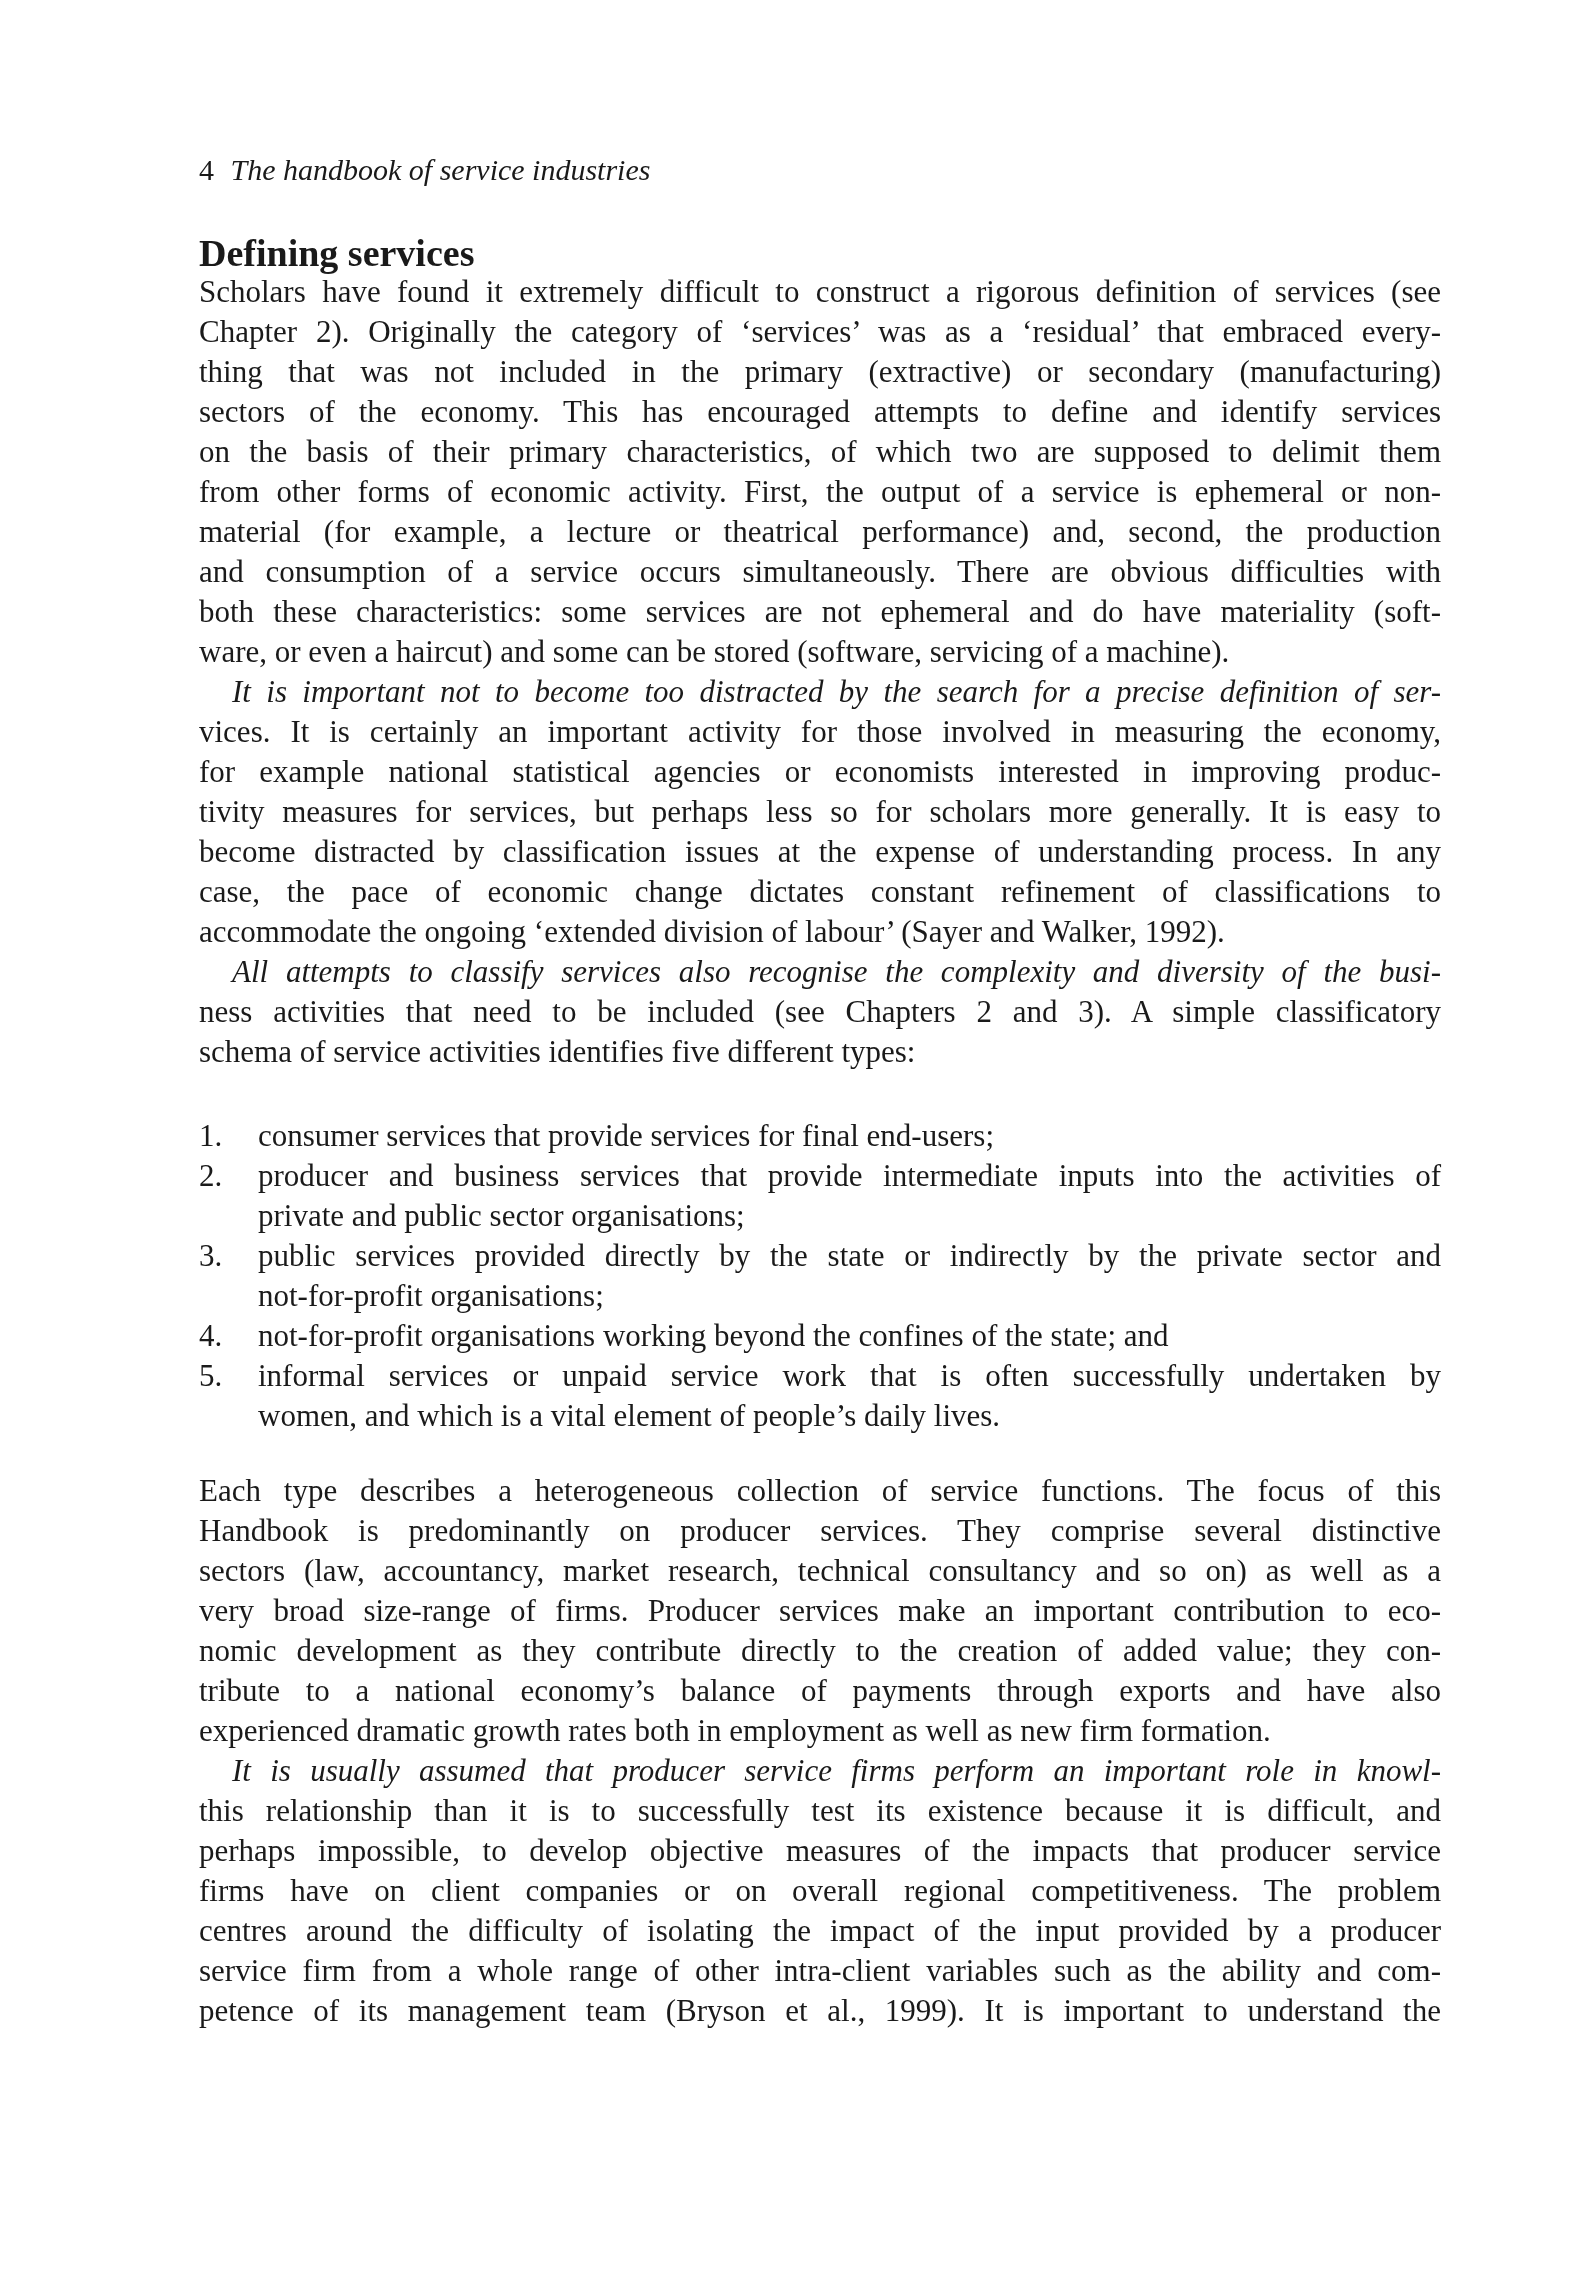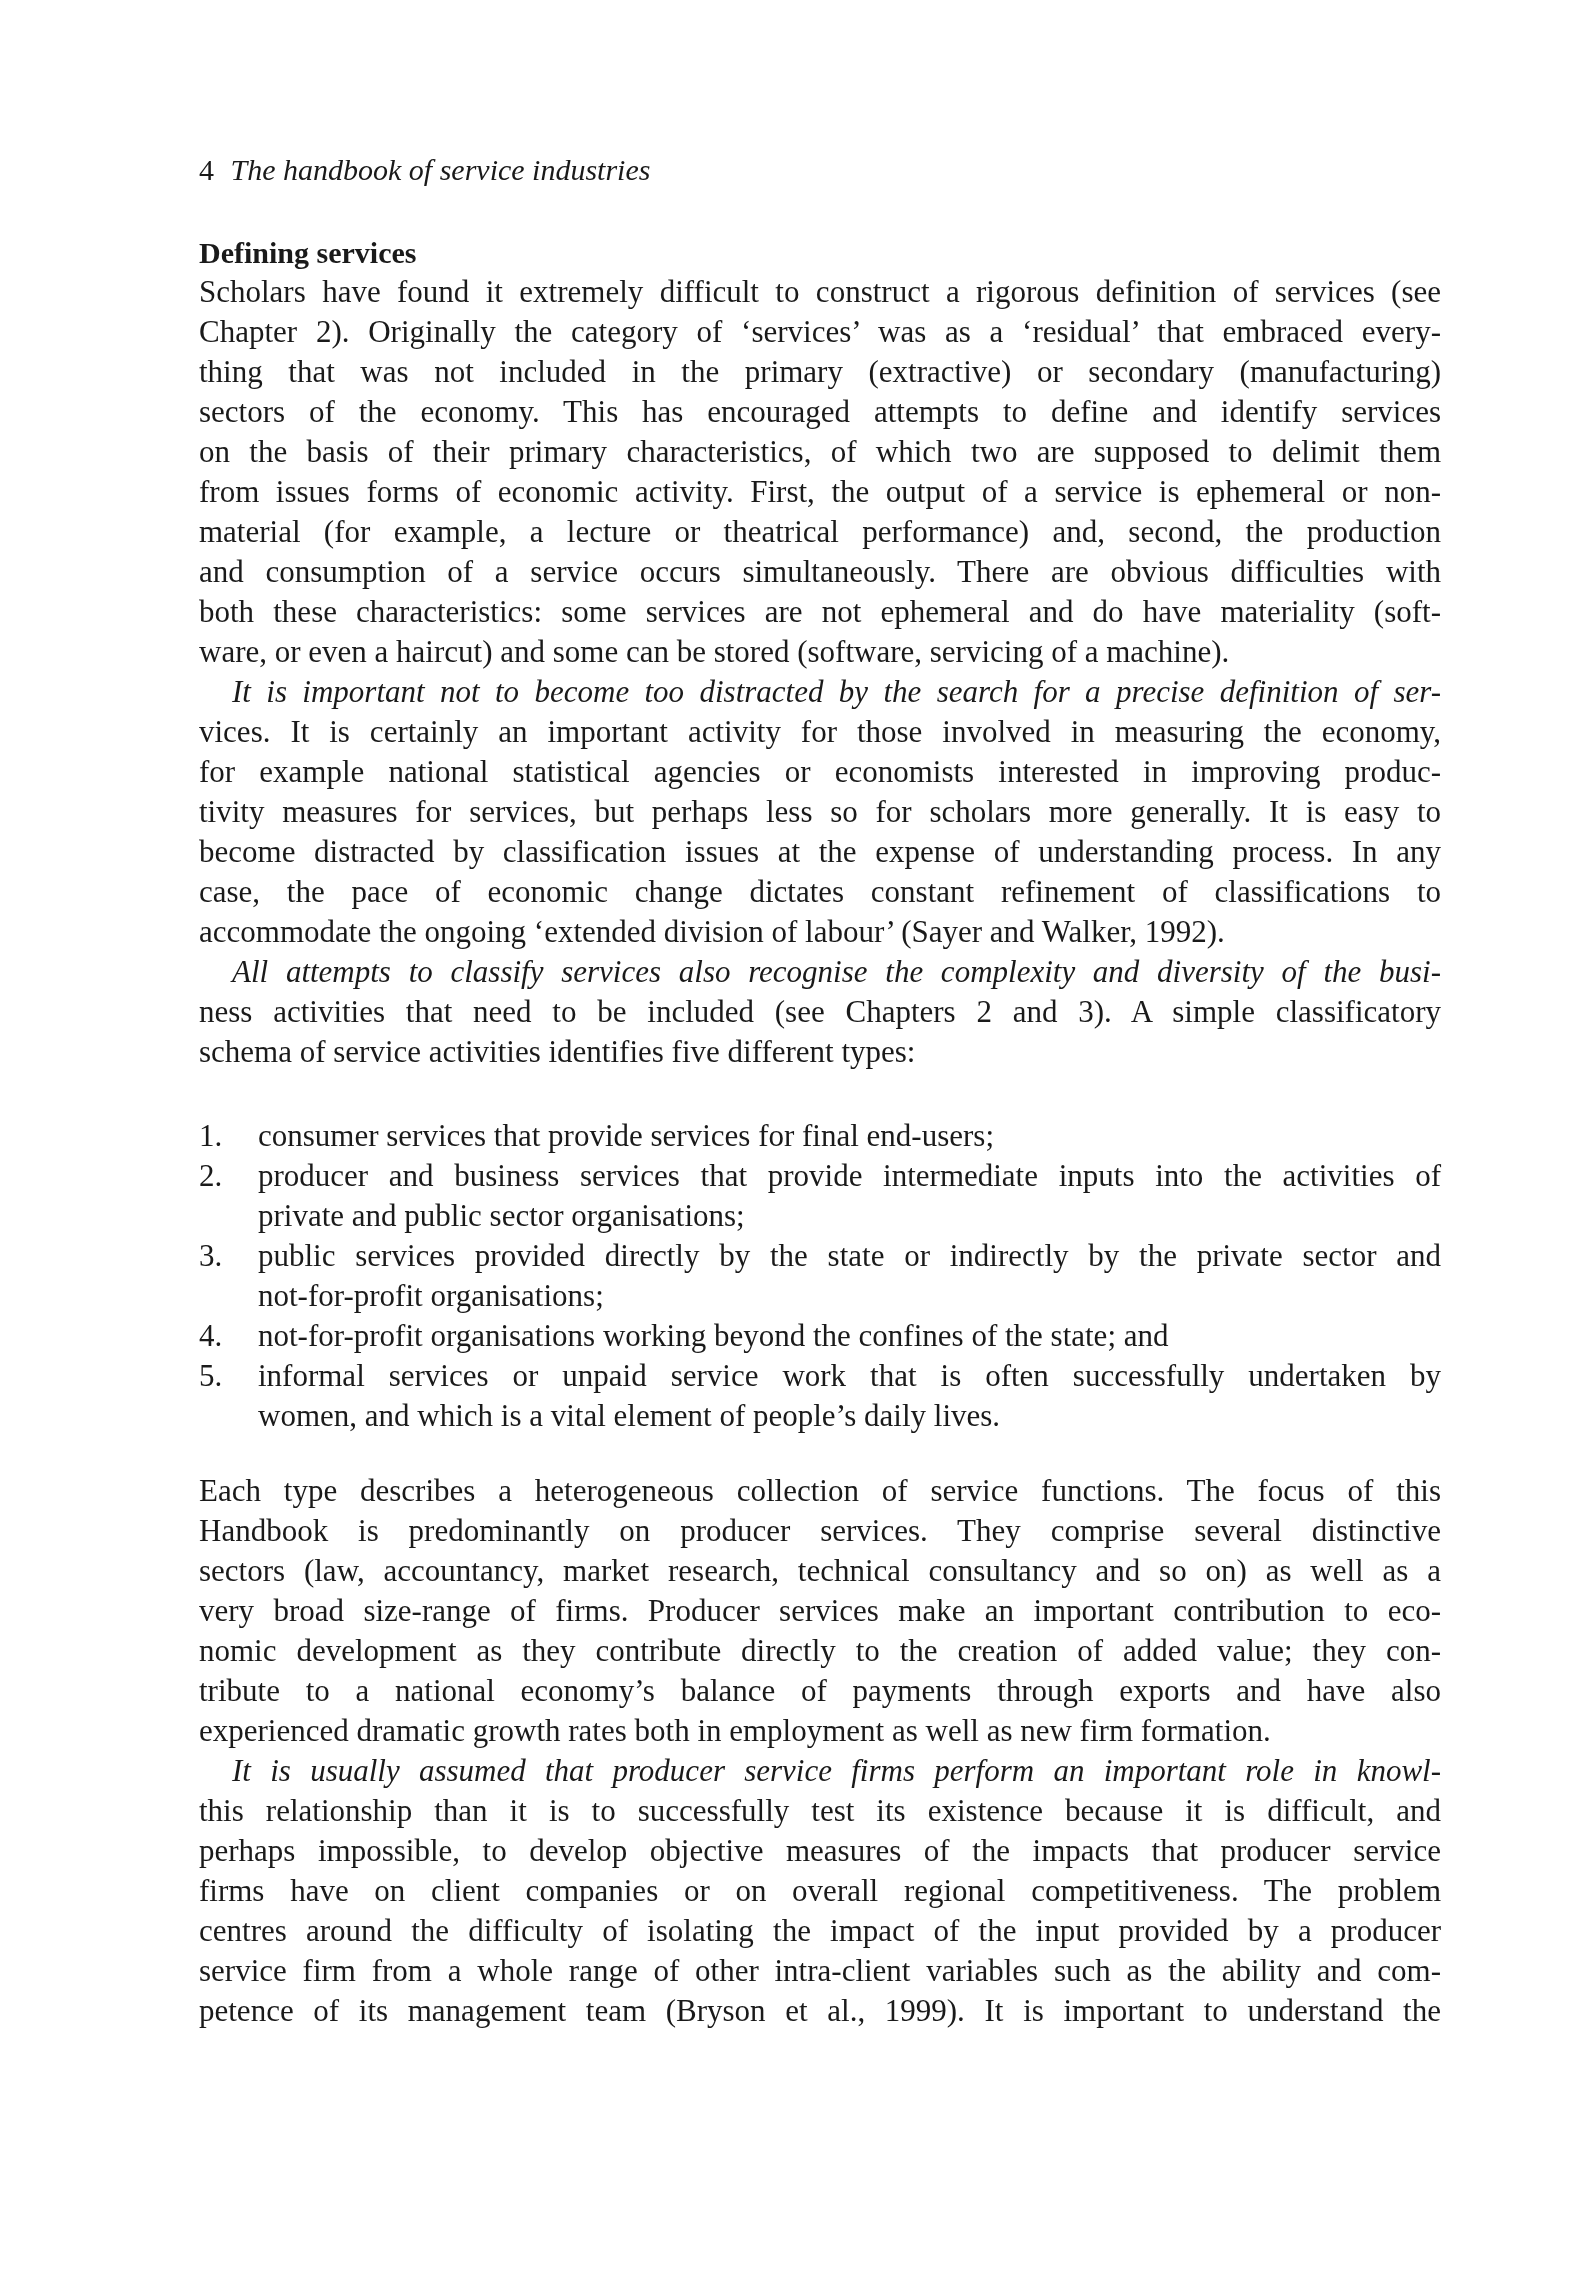--- a/index.html
+++ b/index.html
@@ -2,21 +2,21 @@
 <html style="font-size:12.8px"><head>
 <meta charset="utf-8">
 <style>
   html, body { margin: 0; padding: 0; background: #ffffff; }
   body { width: 1591px; height: 2295px; position: relative; overflow: hidden;
          font-family: "Liberation Serif", "DejaVu Serif", serif; color: #1a1a1a; }
   .page { position: absolute; left: 199px; top: 0; width: 1242px; }
   .running-head { position: absolute; top: 150px; left: 0; font-size: 30px; line-height: 40px; white-space: nowrap; }
   .running-head .pno { font-style: normal; }
   .running-head .title { font-style: italic; margin-left: 9px; }
-  .heading { position: absolute; top: 233px; left: 0; font-size: 30px; font-weight: bold; line-height: 40px; }
+  .heading { position: absolute; top: 233px; left: 0; font-size: 38px; font-weight: bold; line-height: 40px; }
   .block { position: absolute; left: 0; width: 1242px; }
   .line { height: 40px; line-height: 40px; font-size: 31px; white-space: nowrap;
           text-align: justify; text-align-last: justify; }
   .line.last { text-align-last: left; }
   .line.indent { padding-left: 33px; font-style: italic; }
   .li { display: flex; height: 40px; line-height: 40px; font-size: 31px; white-space: nowrap; }
   .li .num { width: 59px; flex: none; }
   .li .txt { flex: 1; text-align: justify; text-align-last: justify; }
   .li .txt.last { text-align-last: left; }
 </style>
@@ -31,21 +31,21 @@
   </div>
 
   <div class="heading">Defining services</div>
 
   <div class="block" style="top:272px">
     <div class="line">Scholars have found it extremely difficult to construct a rigorous definition of services (see</div>
     <div class="line">Chapter 2). Originally the category of ‘services’ was as a ‘residual’ that embraced every-</div>
     <div class="line">thing that was not included in the primary (extractive) or secondary (manufacturing)</div>
     <div class="line">sectors of the economy. This has encouraged attempts to define and identify services</div>
     <div class="line">on the basis of their primary characteristics, of which two are supposed to delimit them</div>
-    <div class="line">from issues forms of economic activity. First, the output of a service is ephemeral or non-</div>
+    <div class="line">from other forms of economic activity. First, the output of a service is ephemeral or non-</div>
     <div class="line">material (for example, a lecture or theatrical performance) and, second, the production</div>
     <div class="line">and consumption of a service occurs simultaneously. There are obvious difficulties with</div>
     <div class="line">both these characteristics: some services are not ephemeral and do have materiality (soft-</div>
     <div class="line last">ware, or even a haircut) and some can be stored (software, servicing of a machine).</div>
   </div>
 
   <div class="block" style="top:672px">
     <div class="line indent">It is important not to become too distracted by the search for a precise definition of ser-</div>
     <div class="line">vices. It is certainly an important activity for those involved in measuring the economy,</div>
     <div class="line">for example national statistical agencies or economists interested in improving produc-</div>

